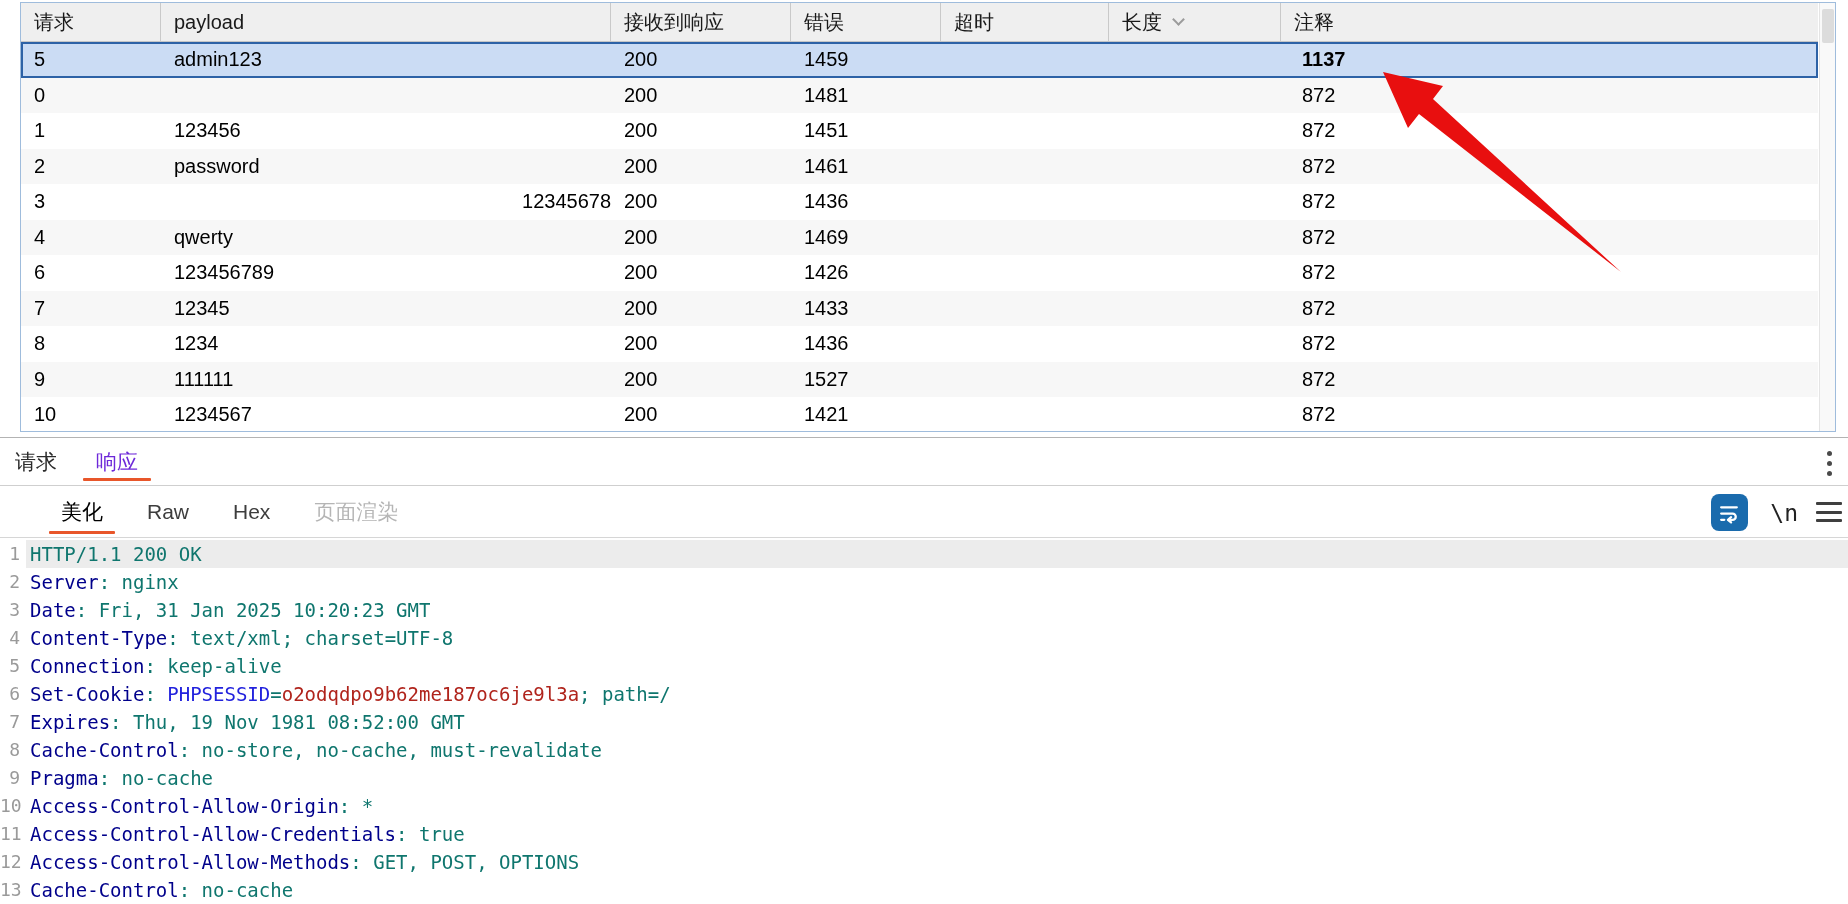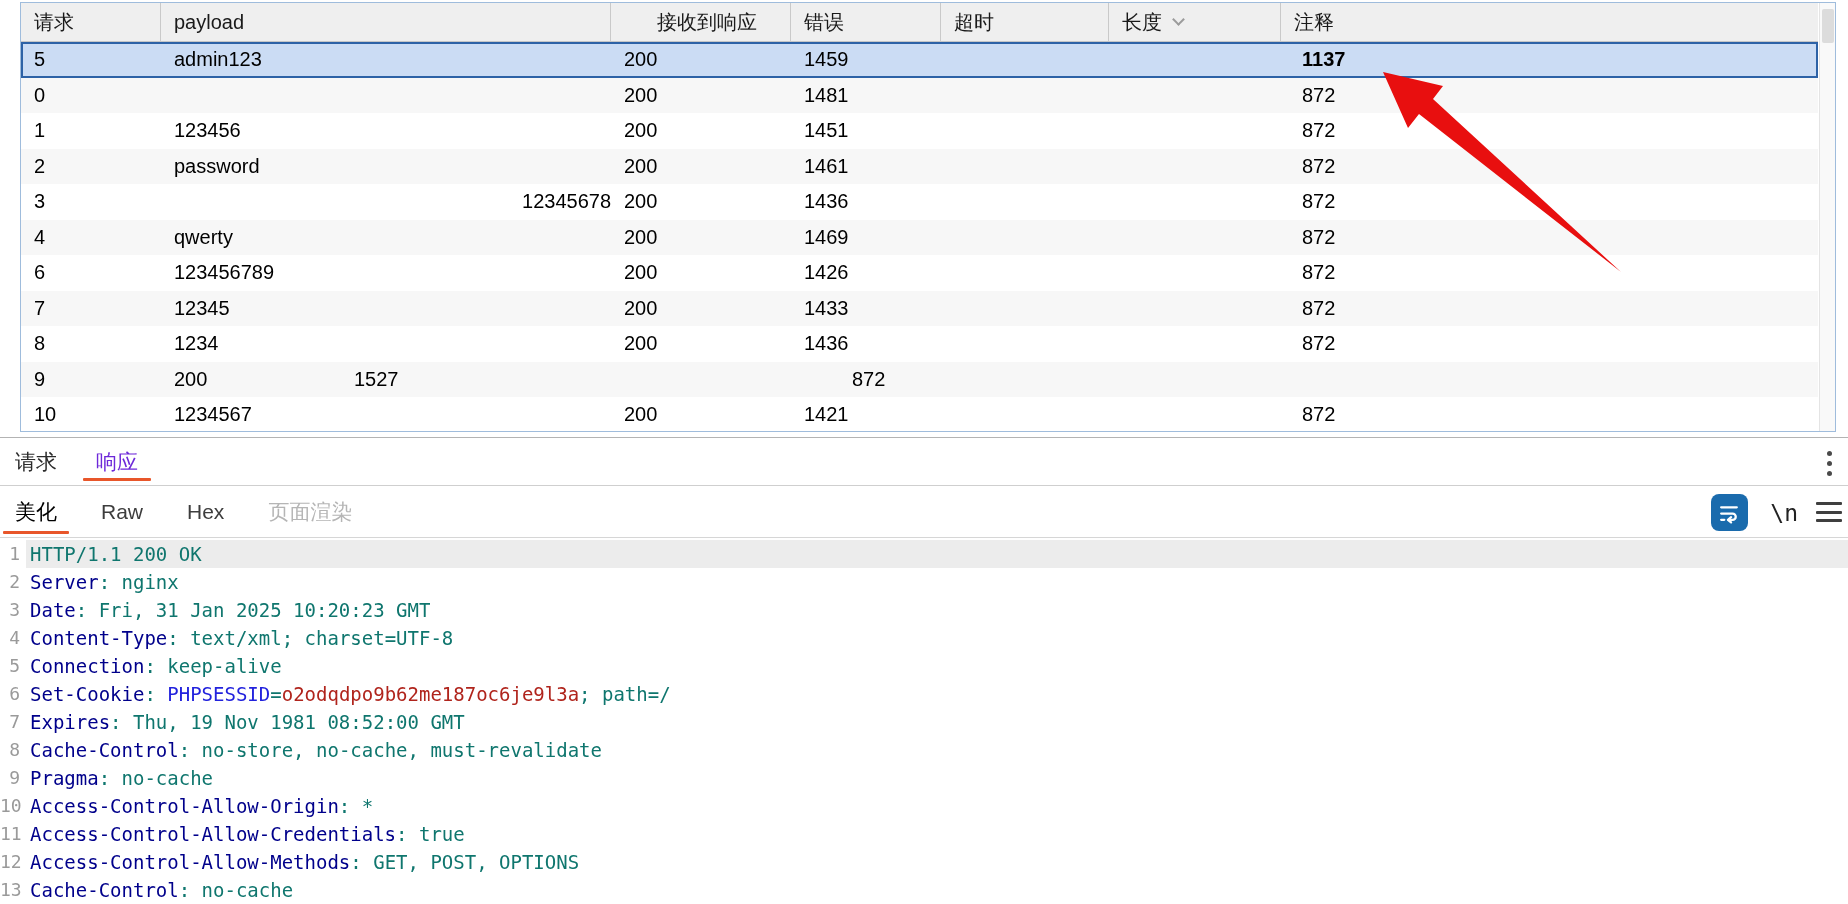--- a/index.html
+++ b/index.html
@@ -78,21 +78,21 @@
     display:flex; flex-direction:column; align-items:center; justify-content:center;
     gap:5px; cursor:pointer;
   }
   .kebab i { width:5px; height:5px; border-radius:50%; background:#4a4a4a; }
 
   
   .subtabrow {
     position:absolute; left:0; top:487px; width:1848px; height:51px;
     background:#fff; border-bottom:1px solid #d6d6d6;
   }
-  .subtablist { display:flex; height:100%; }
+  .subtablist { display:flex; height:100%;padding-left:46px; }
   .subtab {
     flex:none; padding:0 15px; margin-right:14px; height:100%;
     display:flex; align-items:center; font-size:21px; color:#3d3d3d;
     position:relative; cursor:pointer;
   }
   .subtab.active { color:#000; }
   .subtab.active::after {
     content:""; position:absolute; left:3px; right:3px; bottom:3px;
     height:3px; background:#e8562a; border-radius:1px;
   }
@@ -142,21 +142,21 @@
   <div class="table-panel">
     <div class="thead">
         <div class="hcell" style="width: 140px;">
     <span class="hlabel">请求</span>
 
   </div>
         <div class="hcell" style="width: 450px;">
     <span class="hlabel">payload</span>
 
   </div>
-        <div class="hcell" style="width: 180px; justify-content: center;">
+        <div class="hcell" style="width: 180px;">
     <span class="hlabel">接收到响应</span>
 
   </div>
         <div class="hcell" style="width: 150px;">
     <span class="hlabel">错误</span>
 
   </div>
         <div class="hcell" style="width: 168px;">
     <span class="hlabel">超时</span>
 
@@ -256,20 +256,21 @@
           <div class="tcell" style="width: 450px;">1234</div>
           <div class="tcell" style="width: 180px;">200</div>
           <div class="tcell" style="width: 180px;">1436</div>
           <div class="tcell" style="width: 150px;"></div>
           <div class="tcell" style="width: 168px;"></div>
           <div class="tcell" style="width: 172px;">872</div>
           <div class="tcell" style="width: 356px;"></div>
         </div>
         <div class="trow striped">
           <div class="tcell" style="width: 140px;">9</div>
+          <div class="tcell" style="width: 450px;">111111</div>
           <div class="tcell" style="width: 180px;">200</div>
           <div class="tcell" style="width: 180px;">1527</div>
           <div class="tcell" style="width: 150px;"></div>
           <div class="tcell" style="width: 168px;"></div>
           <div class="tcell" style="width: 172px;">872</div>
           <div class="tcell" style="width: 356px;"></div>
         </div>
         <div class="trow">
           <div class="tcell" style="width: 140px;">10</div>
           <div class="tcell" style="width: 450px;">1234567</div>

